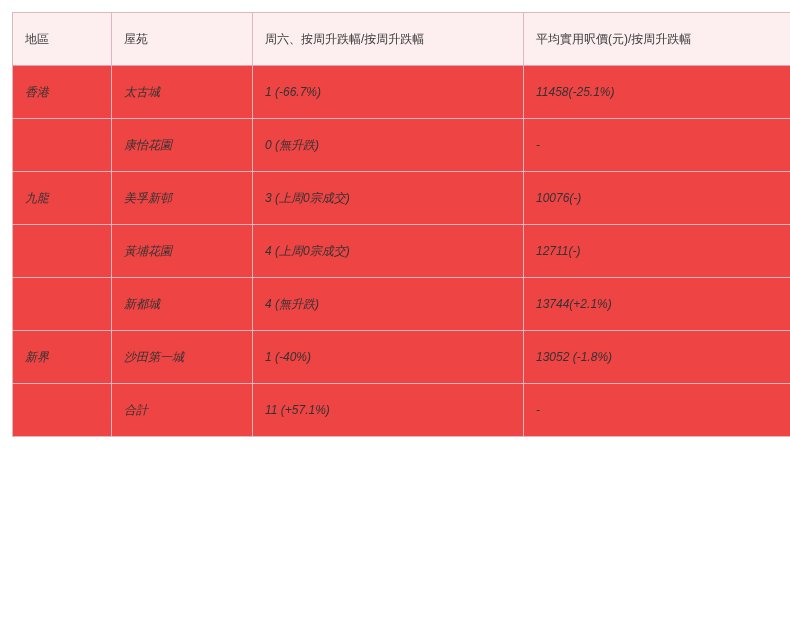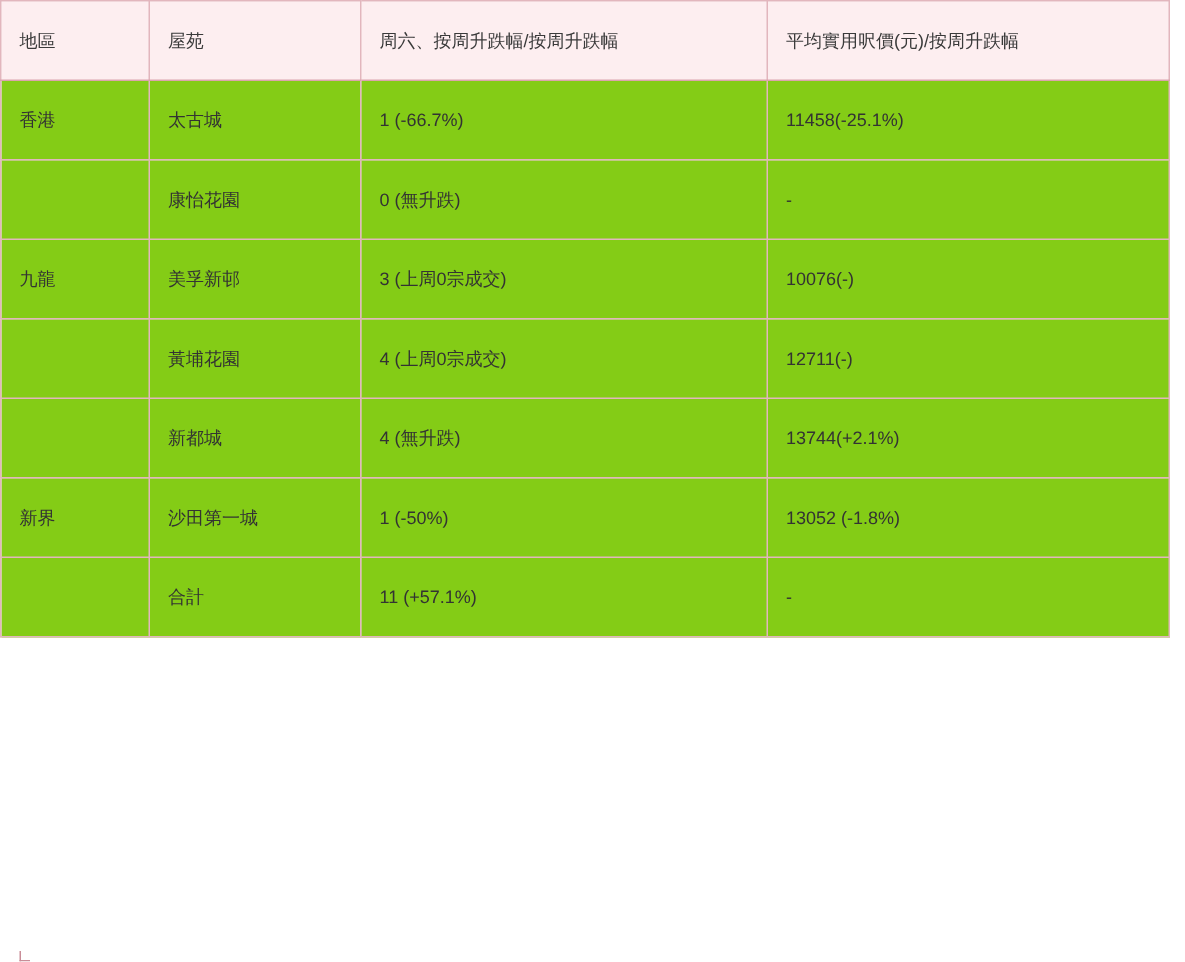--- a/index.html
+++ b/index.html
@@ -9,21 +9,21 @@
   }
   body {
     width: 790px;
     height: 641px;
     font-family: "Liberation Sans", sans-serif;
     color: #333333;
     overflow: hidden;
   }
   .table-wrap {
     width: 779px;
-    margin: 0;
+    margin: 12px;
     padding: 0;
     position: relative;
   }
   table.estate-table {
     border-collapse: collapse;
     width: 779px;
     table-layout: fixed;
     border: 1px solid #d9a5ad;
   }
   table.estate-table col.c-region { width: 99px; }
@@ -44,21 +44,22 @@
   }
   table.estate-table thead th {
     background: #fdeef0;
     height: 52px;
     color: #3a3a3a;
     border-color: #e2b6bd;
     border-bottom: 1px solid #dca4ad;
   }
   table.estate-table tbody td {
     height: 52px;
-    background: #84cc16;
+    background: #ef4444;
+    font-style: italic;
   }
   .cell-region {
     vertical-align: top;
     padding-top: 16px;
   }
   .region-group-start td {
     border-top: 1px solid #d08f9a;
   }
   .dash {
     color: #333333;
@@ -119,21 +120,21 @@
       </tr>
       <tr>
         <td class="cell-region"></td>
         <td>新都城</td>
         <td>4 (無升跌)</td>
         <td>13744(+2.1%)</td>
       </tr>
       <tr class="region-group-start">
         <td class="cell-region">新界</td>
         <td>沙田第一城</td>
-        <td>1 (-50%)</td>
+        <td>1 (-40%)</td>
         <td>13052 (-1.8%)</td>
       </tr>
       <tr class="region-group-start">
         <td class="cell-region"></td>
         <td>合計</td>
         <td>11 (+57.1%)</td>
         <td class="dash">-</td>
       </tr>
     </tbody>
   </table>

